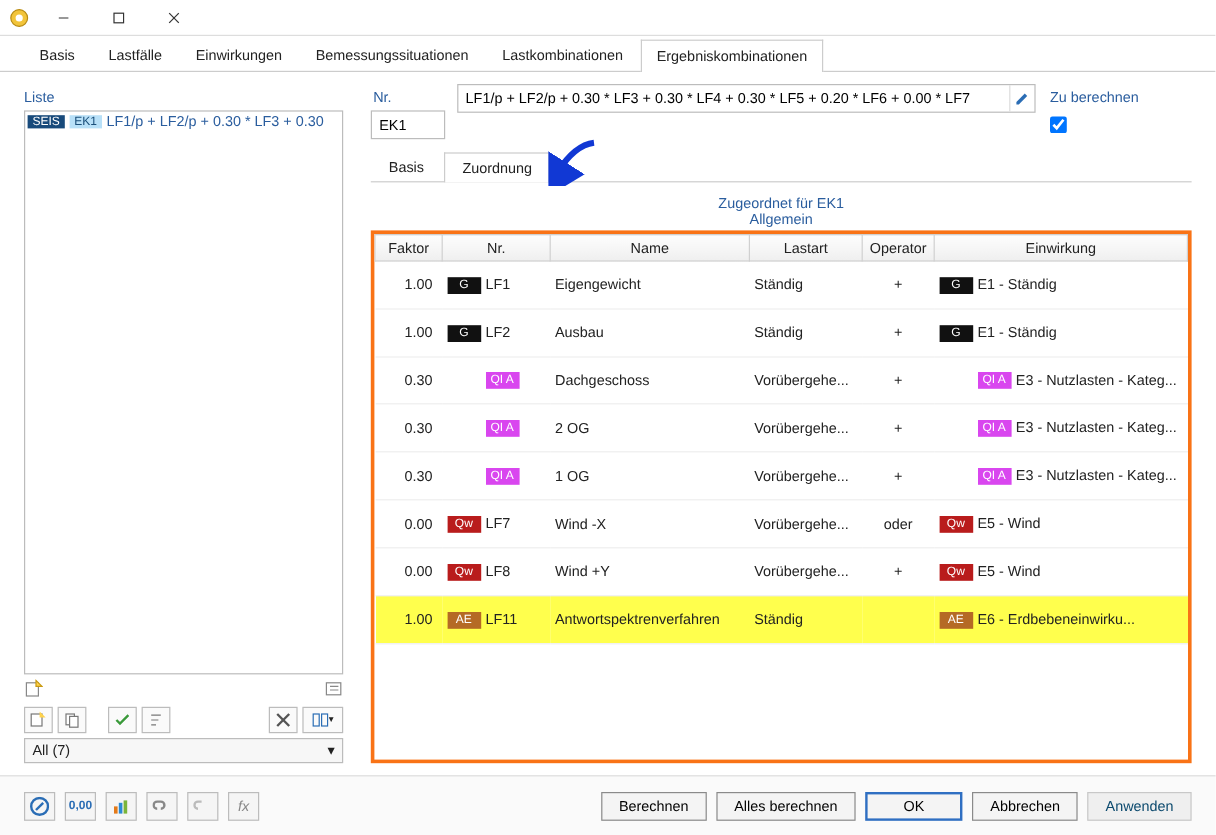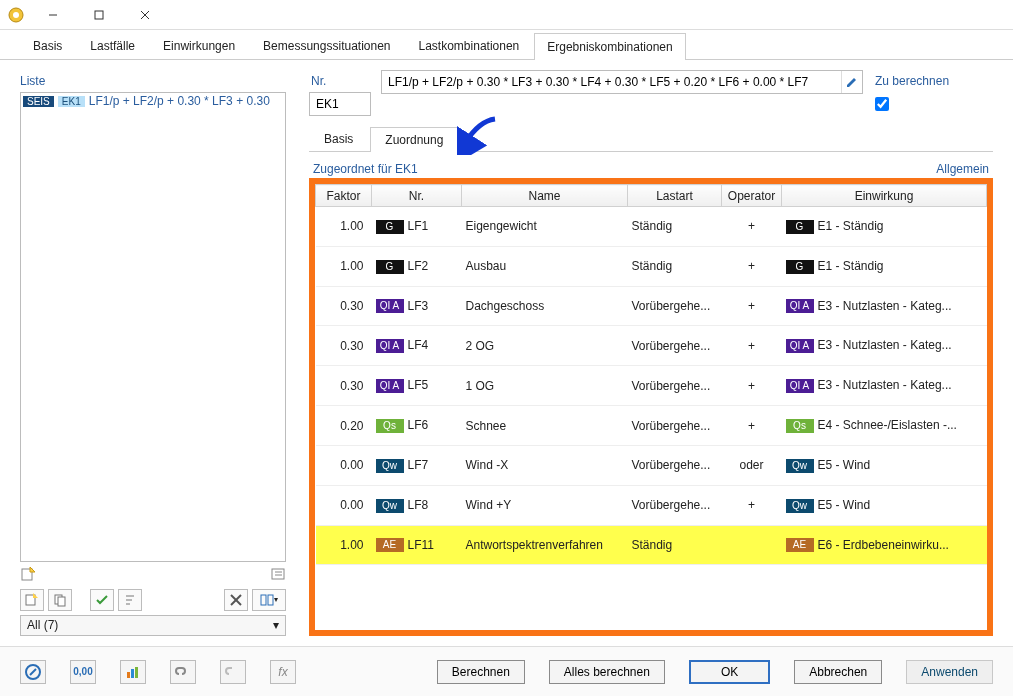--- a/index.html
+++ b/index.html
@@ -45,40 +45,40 @@
 .chk { display:flex; align-items:center; justify-content:flex-start; height:24px; padding-left:2px; }
 .chk input { width:14px; height:14px; }
 
 .subtabs { height: 28px; display: flex; align-items: flex-end; border-bottom: 1px solid #ccc; gap: 2px; position:relative; }
 .subtab { padding: 5px 14px; font-size: 12px; cursor: pointer; border: 1px solid transparent; border-bottom: none; }
 .subtab.active { border-color: #ccc; background: #fff; position: relative; top: 1px; }
 
 .arrow-overlay { position:absolute; left:148px; top:-9px; pointer-events:none; }
 
 .assigned { margin-top: 8px; display: flex; flex-direction: column; flex: 1; }
-.assigned-header { display:flex; align-items:center; padding:2px 4px; color:#2a5d9e; }
+.assigned-header { display:flex; align-items:center; padding:2px 4px; color:#2a5d9e;flex-direction:column; }
 .assigned-header .title { flex:1; font-weight:bold; color:#2a5d9e; font-weight:normal; }
 .assigned-header .allg { color:#2a5d9e; cursor:pointer; }
 
-.grid { border:6px solid #f97316; flex:1; background:#fff; overflow:hidden; }
+.grid { border:3px solid #f97316; flex:1; background:#fff; overflow:hidden; }
 .grid table { width:100%; border-collapse: collapse; table-layout: fixed; }
 .grid th { background: linear-gradient(#fdfdfd,#efefef); border:1px solid #d0d0d0; height:22px; font-weight:normal; font-size:12px; padding:0 4px; text-align:center; }
 .grid td { border-bottom:1px solid #eee; height:18px; padding:12px 4px; font-size:12px; white-space:nowrap; overflow:hidden; text-overflow:ellipsis; }
 .grid tr.hl td { background:#ffff4d; }
 .grid td.c-faktor { text-align:right; padding-right:8px; }
 .grid td.c-op { text-align:center; }
 
 .badge { display:inline-block; color:#fff; font-size:10px; padding:0 4px; min-width:28px; text-align:center; margin-right:4px; line-height:14px; height:14px; vertical-align:middle; }
 .b-G  { background:#111; }
-.b-QIA{ background:#4c1d95; }
+.b-QIA{ background:#d946ef;margin-left:32px; }
 .b-Qs { background:#6fb23a; }
-.b-Qw { background:#0c4a6e;text-align:center; }
+.b-Qw { background:#b91c1c;text-align:center; }
 .b-AE { background:#b56a25; }
 
-.footer { position:absolute; bottom:0; left:0; right:0; height:50px; border-top:1px solid #ddd; display:flex; align-items:center; padding:0 20px; gap:24px; background:#fafafa;margin-top:15px; }
+.footer { position:absolute; bottom:0; left:0; right:0; height:50px; border-top:1px solid #ddd; display:flex; align-items:center; padding:0 20px; gap:8px; background:#fafafa;margin-top:15px; }
 .footer .fbtn { width:26px; height:24px; border:1px solid #bcbcbc; background:#f5f5f5; cursor:pointer; display:flex; align-items:center; justify-content:center; }
 .footer .action-btn { height:24px; padding:0 14px; border:1px solid #8a8a8a; background:#f4f4f4; cursor:pointer; font-size:12px; }
 .footer .action-btn.primary { border:2px solid #2f6fc2; padding:0 30px; }
 .footer .action-btn.disabled { color:#0c4a6e; border-color:#c8c8c8; background:#efefef; cursor:default; }
 
 col.c-faktor { width:56px; }
 col.c-nr { width:90px; }
 col.c-name { width:166px; }
 col.c-lastart { width:94px; }
 col.c-op { width:60px; }
@@ -296,28 +296,20 @@
               </tr>
               <tr>
                 <td class="c-faktor">0.30</td>
                 <td><span class="badge b-QIA">QI A</span>LF5</td>
                 <td>1 OG</td>
                 <td>Vorübergehe...</td>
                 <td class="c-op">+</td>
                 <td><span class="badge b-QIA">QI A</span>E3 - Nutzlasten - Kateg...</td>
               </tr>
               <tr>
-                <td class="c-faktor">0.20</td>
-                <td><span class="badge b-Qs">Qs</span>LF6</td>
-                <td>Schnee</td>
-                <td>Vorübergehe...</td>
-                <td class="c-op">+</td>
-                <td><span class="badge b-Qs">Qs</span>E4 - Schnee-/Eislasten -...</td>
-              </tr>
-              <tr>
                 <td class="c-faktor">0.00</td>
                 <td><span class="badge b-Qw">Qw</span>LF7</td>
                 <td>Wind -X</td>
                 <td>Vorübergehe...</td>
                 <td class="c-op">oder</td>
                 <td><span class="badge b-Qw">Qw</span>E5 - Wind</td>
               </tr>
               <tr>
                 <td class="c-faktor">0.00</td>
                 <td><span class="badge b-Qw">Qw</span>LF8</td>

